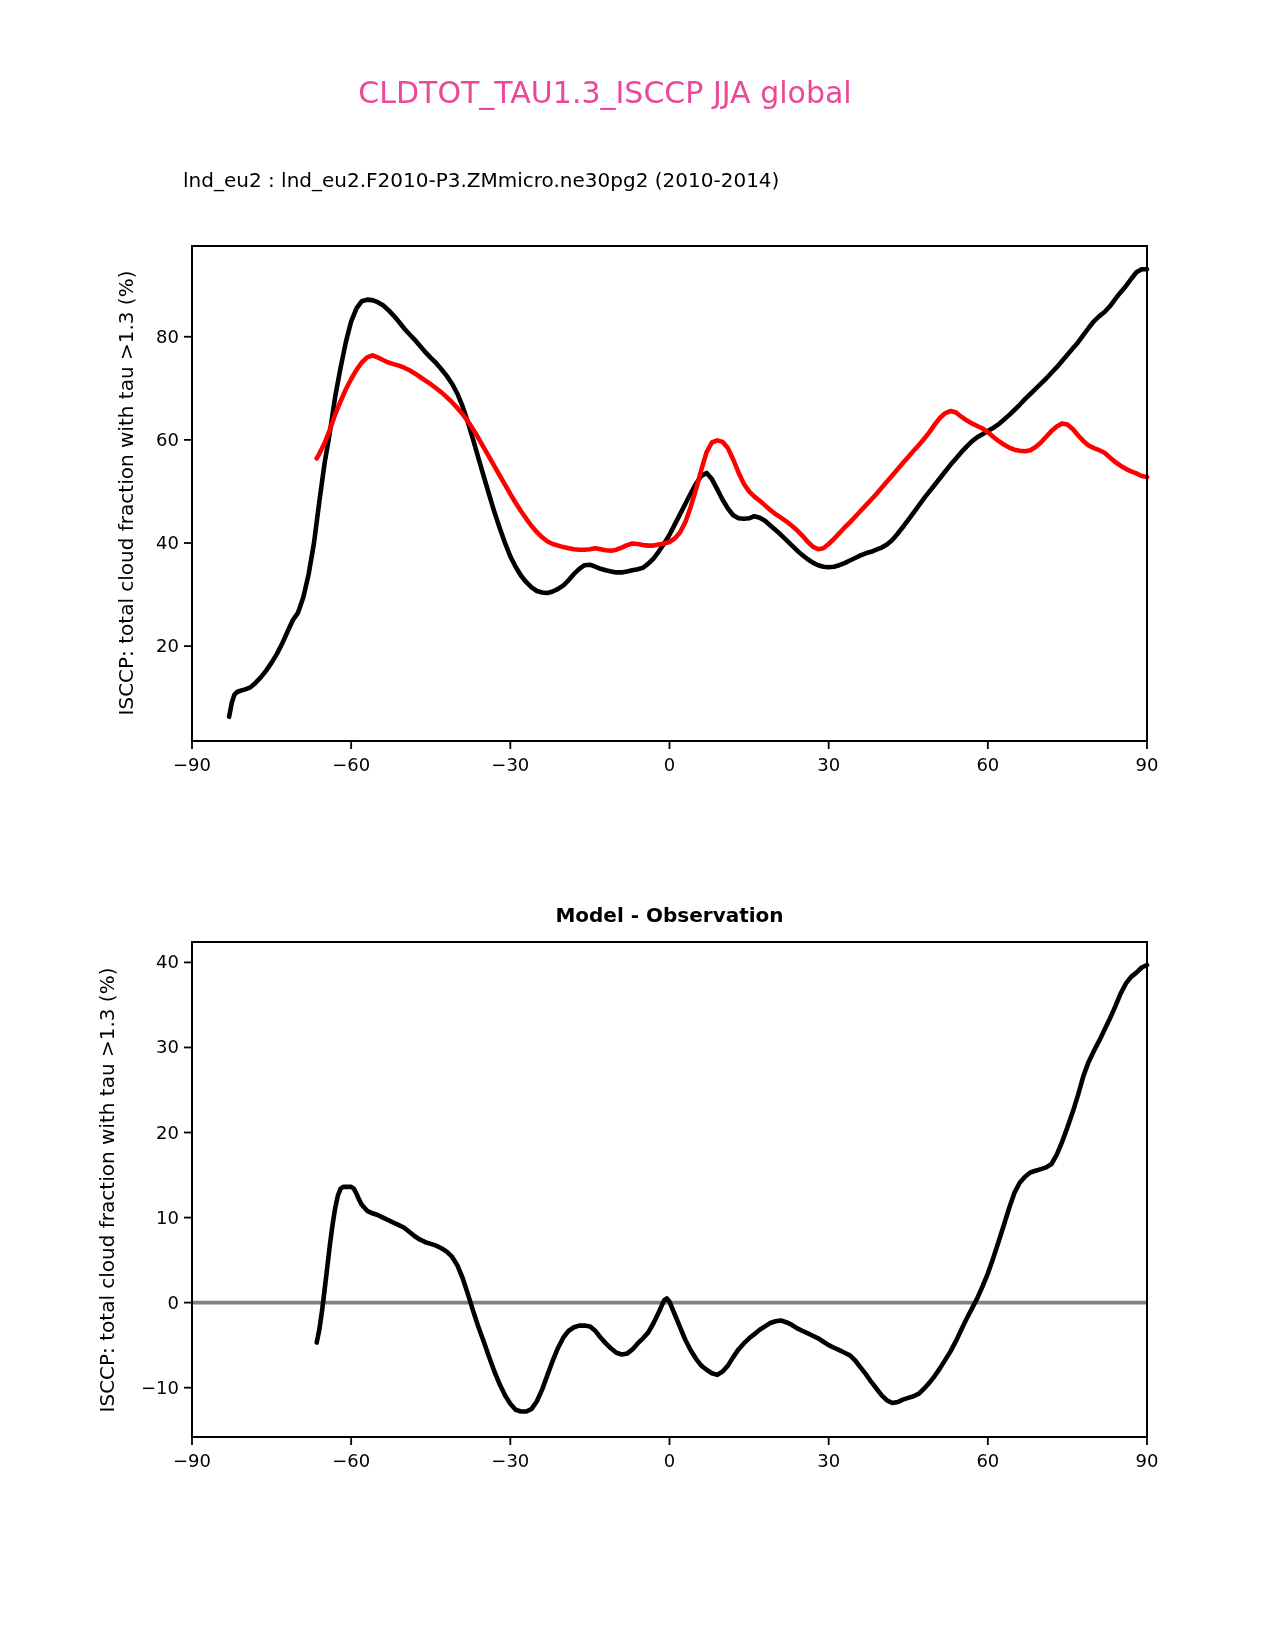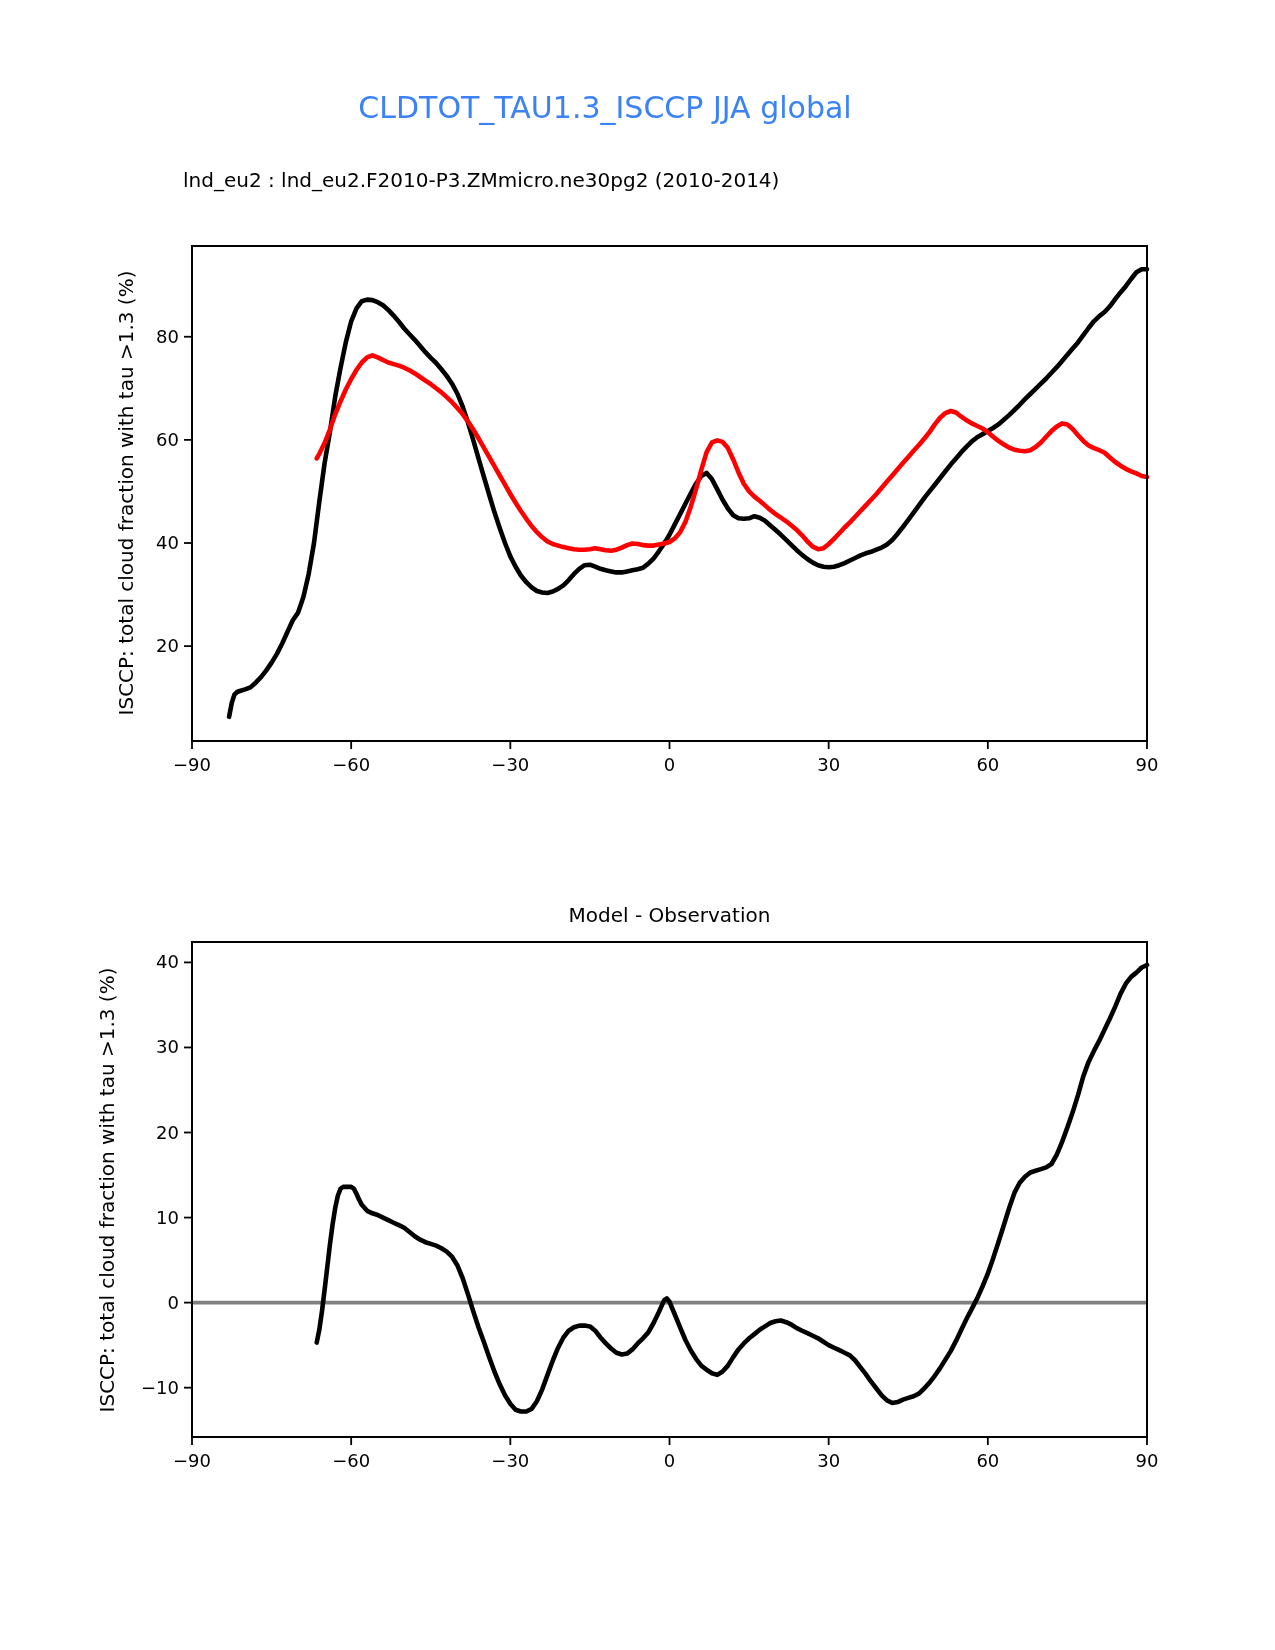--- a/index.html
+++ b/index.html
@@ -16,45 +16,46 @@
     overflow: hidden;
   }
   #plot-svg {
     position: absolute;
     left: 0;
     top: 0;
   }
   .fig-title {
     position: absolute;
     left: 0;
-    top: 90px;
+    top: 75px;
     width: 1210px;
     text-align: center;
     font-size: 30px;
-    color: #3b82f6;
+    color: #ec4899;
     white-space: nowrap;
   }
   .subtitle {
     position: absolute;
     left: 183px;
     font-size: 20px;
     white-space: nowrap;
     text-align: center;
   }
   .subtitle.model { top: 168px; color: #000000; }
   .subtitle.reference { top: 199px; color: #ff0000; }
   .panel-title {
     position: absolute;
     left: 192px;
     width: 955px;
     top: 903px;
     text-align: center;
     font-size: 20px;
     color: #000000;
     white-space: nowrap;
+    font-weight: bold;
   }
   .ylabel {
     position: absolute;
     font-size: 20px;
     color: #000000;
     white-space: nowrap;
     transform: translate(-50%, -50%) rotate(-90deg);
   }
   .ylabel.top { left: 126px; top: 493px; }
   .ylabel.bottom { left: 107px; top: 1190px; }

